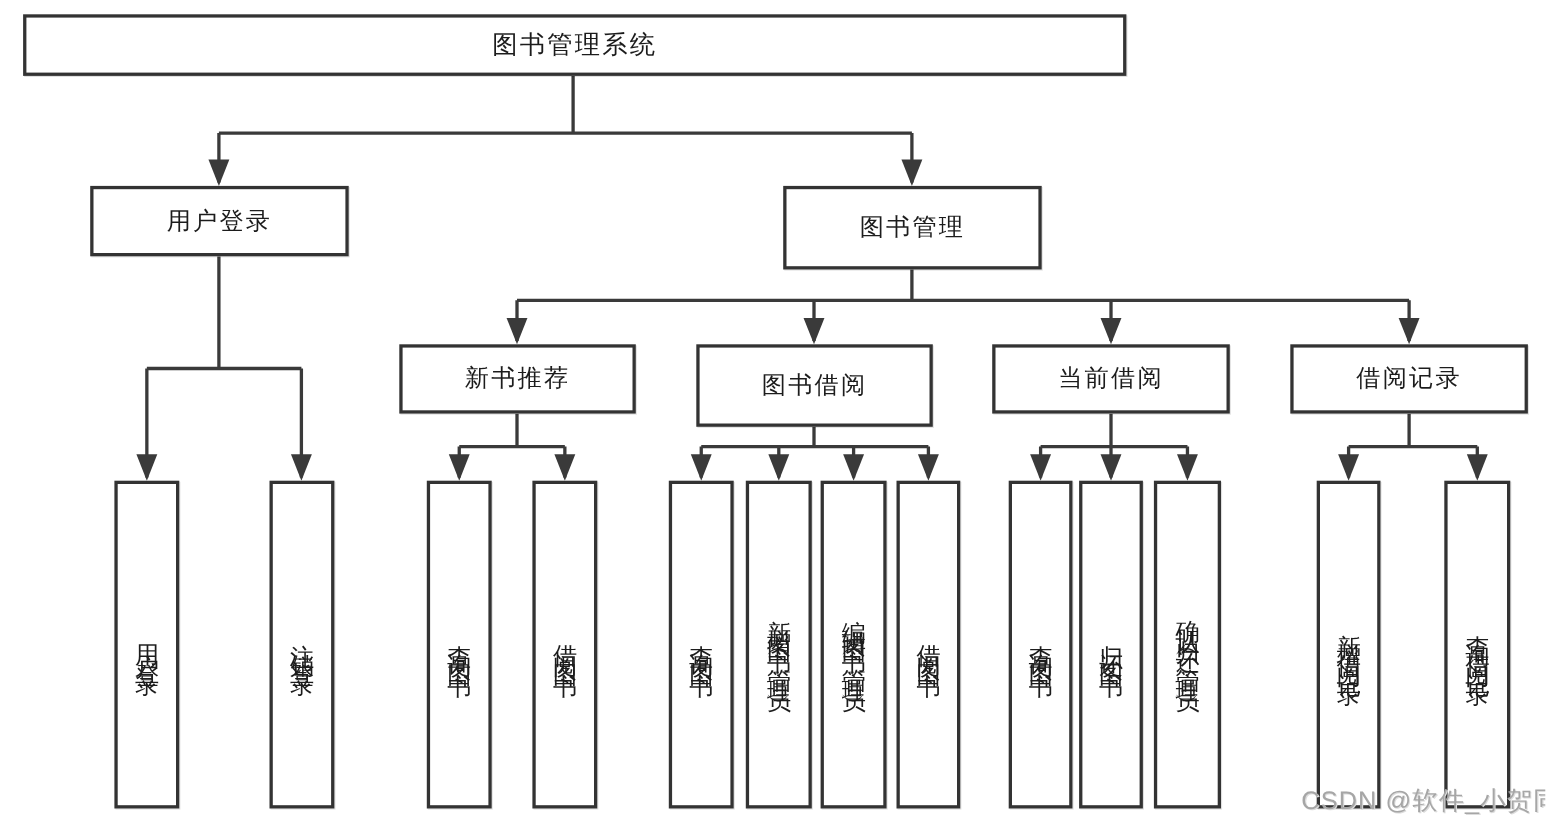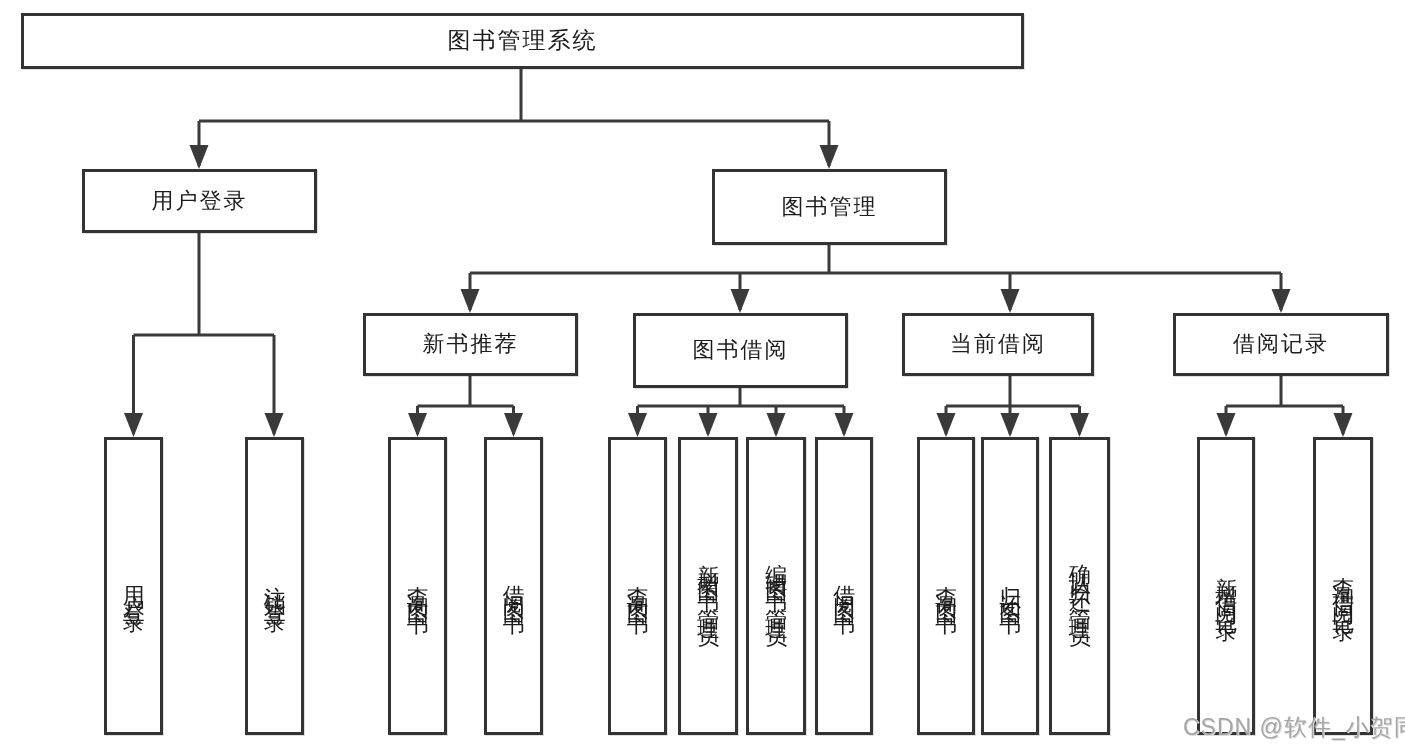--- a/index.html
+++ b/index.html
@@ -108,21 +108,21 @@
     </g>
   </svg>
 
   <div class="node root" style="left:21px; top:13px; width:1003px; height:56px;">图书管理系统</div>
 
   <div class="node" style="left:82px; top:169px; width:235px; height:64px;">用户登录</div>
   <div class="node" style="left:712px; top:169px; width:235px; height:76px;">图书管理</div>
 
   <div class="node" style="left:363px; top:313px; width:215px; height:63px;">新书推荐</div>
   <div class="node" style="left:633px; top:313px; width:215px; height:75px;">图书借阅</div>
-  <div class="node" style="left:902px; top:313px; width:192px; height:63px;">当前借阅</div>
+  <div class="node" style="left:902px; top:313px; width:216px; height:63px;">当前借阅</div>
   <div class="node" style="left:1173px; top:313px; width:216px; height:63px;">借阅记录</div>
 
   <div class="node vert" style="left:104px; top:437px; width:59px; height:298px;">用户登录</div>
   <div class="node vert" style="left:245px; top:437px; width:59px; height:298px;">注销登录</div>
 
   <div class="node vert" style="left:388px; top:437px; width:59px; height:298px;">查询图书</div>
   <div class="node vert" style="left:484px; top:437px; width:59px; height:298px;">借阅图书</div>
 
   <div class="node vert" style="left:608px; top:437px; width:59px; height:298px;">查询图书</div>
   <div class="node vert" style="left:678px; top:437px; width:60px; height:298px;">新增图书（管理员）</div>

